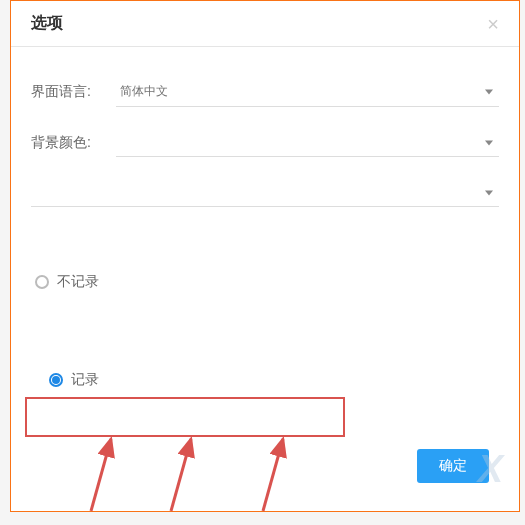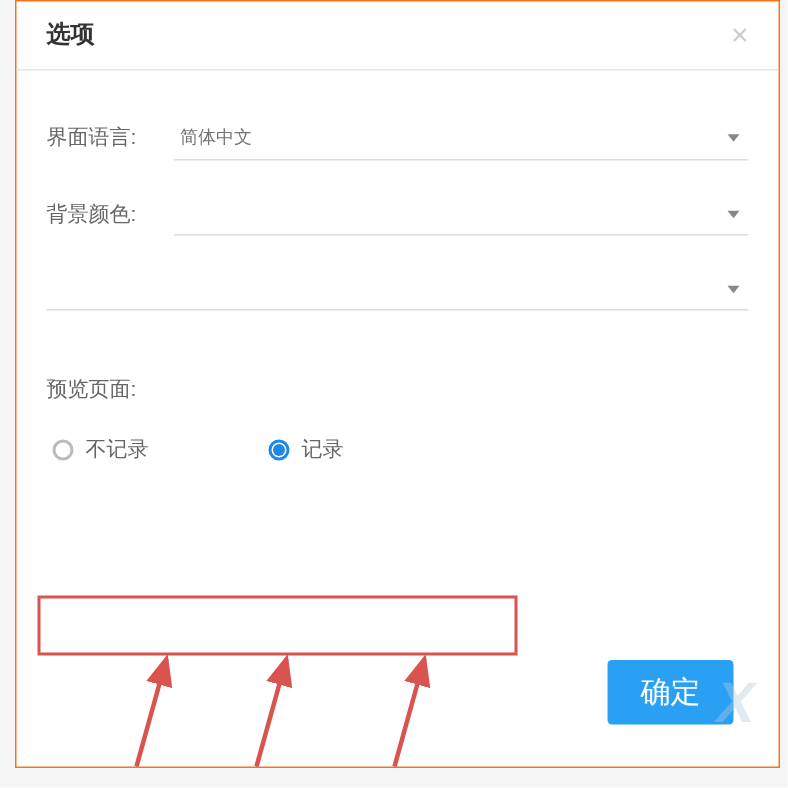--- a/index.html
+++ b/index.html
@@ -78,20 +78,21 @@
       height: 0;
       border-left: 4px solid transparent;
       border-right: 4px solid transparent;
       border-top: 5px solid #888;
     }
     .radio-group {
       display: flex;
       align-items: flex-end;
       gap: 80px;
       padding-left: 4px;
+      flex-direction: column;
     }
     .radio-item {
       display: flex;
       align-items: center;
       gap: 8px;
       cursor: pointer;
     }
     .radio-circle {
       width: 14px;
       height: 14px;
@@ -132,21 +133,21 @@
       pointer-events: none;
     }
     .confirm-btn {
       position: absolute;
       right: 30px;
       bottom: 28px;
       background: #2aa0f5;
       color: #fff;
       border: none;
       padding: 8px 22px;
-      font-size: 20px;
+      font-size: 14px;
       border-radius: 3px;
       cursor: pointer;
     }
     .watermark {
       position: absolute;
       right: 15px;
       bottom: 20px;
       font-size: 38px;
       font-weight: bold;
       font-style: italic;
@@ -187,21 +188,20 @@
         <div class="select-box"></div>
         <span class="caret-down"></span>
       </div>
     </div>
 
 
     <div class="form-row">
     </div>
 
     <div class="form-row">
-      <div class="form-label">预览页面:</div>
     </div>
 
     <div class="form-row">
       <div class="radio-group">
         <div class="radio-item">
           <span class="radio-circle"></span>
           <span class="radio-label">不记录</span>
         </div>
         <div class="radio-item">
           <span class="radio-circle selected"></span>

